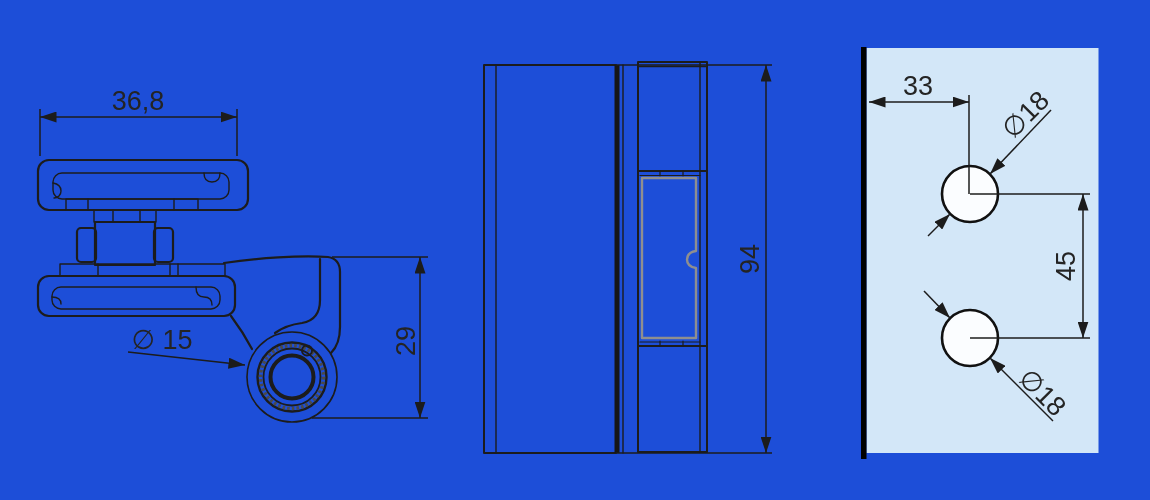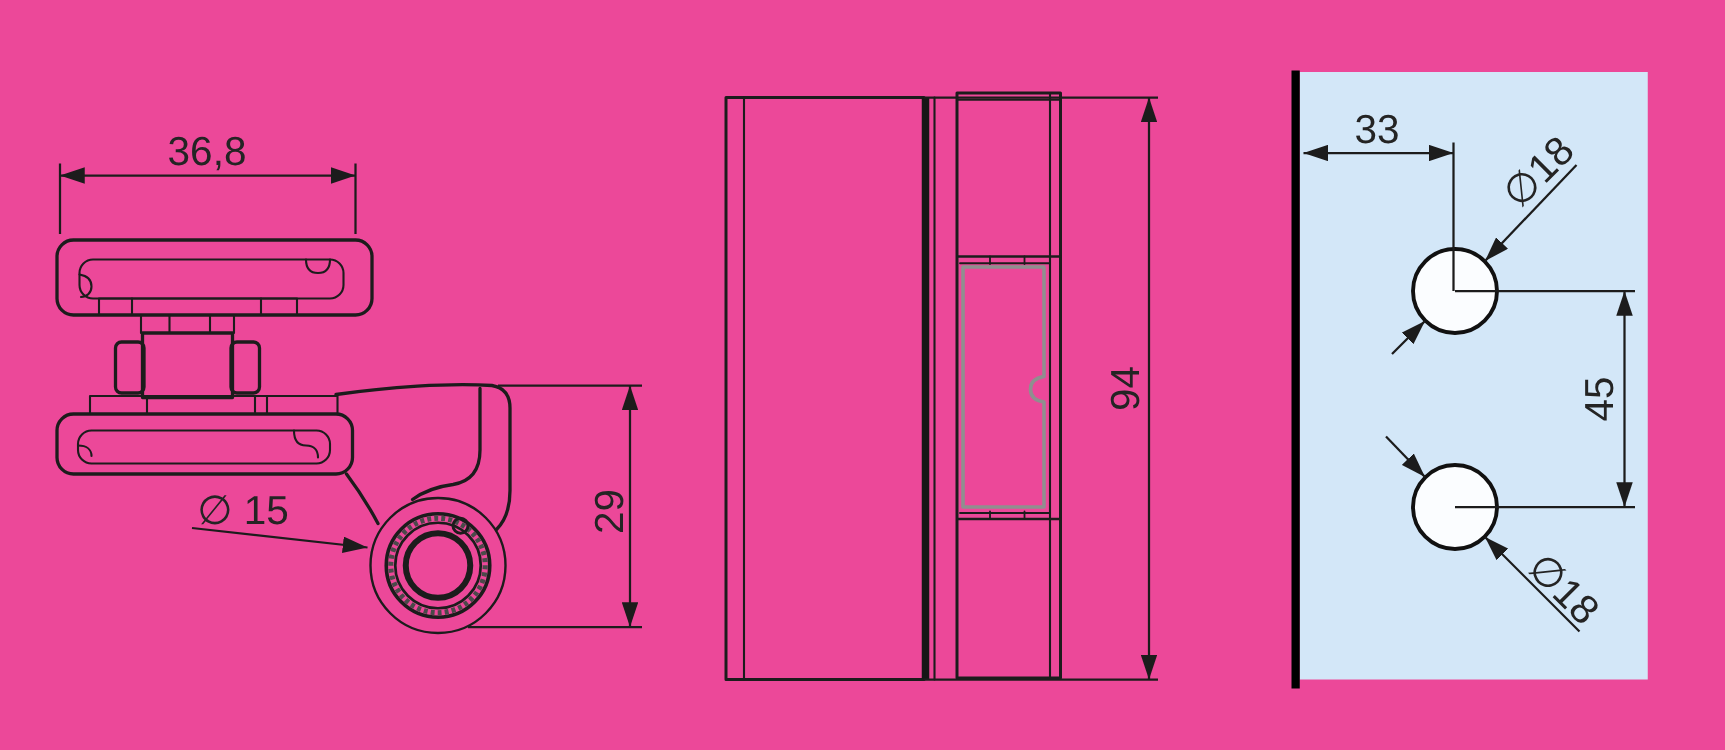--- a/index.html
+++ b/index.html
@@ -1,19 +1,19 @@
 <!DOCTYPE html>
 <html><head>
 <meta charset="utf-8">
 <style>
   html,body { margin:0; padding:0; background:#ffffff; }
   .canvas {
     position:relative;
     width:1150px; height:500px;
-    background:#ec4899;
+    background:#1d4ed8;
     overflow:hidden;
     font-family:"Liberation Sans","DejaVu Sans",sans-serif;
   }
   svg { position:absolute; left:0; top:0; }
   .outline  { fill:none; stroke:#1c1c1c; stroke-width:2.2; stroke-linejoin:round; stroke-linecap:round; }
   .thin     { fill:none; stroke:#1c1c1c; stroke-width:1.4; stroke-linejoin:round; stroke-linecap:round; }
   .midline  { fill:none; stroke:#1c1c1c; stroke-width:1.8; }
   .grayline { fill:none; stroke:#8f8f8f; stroke-width:2.4; stroke-linejoin:round; }
   .dimline  { fill:none; stroke:#1c1c1c; stroke-width:1.5; }
   .knurl    { fill:none; stroke:#4a4a4a; stroke-width:3.4; stroke-dasharray:2.6 2.1; }

